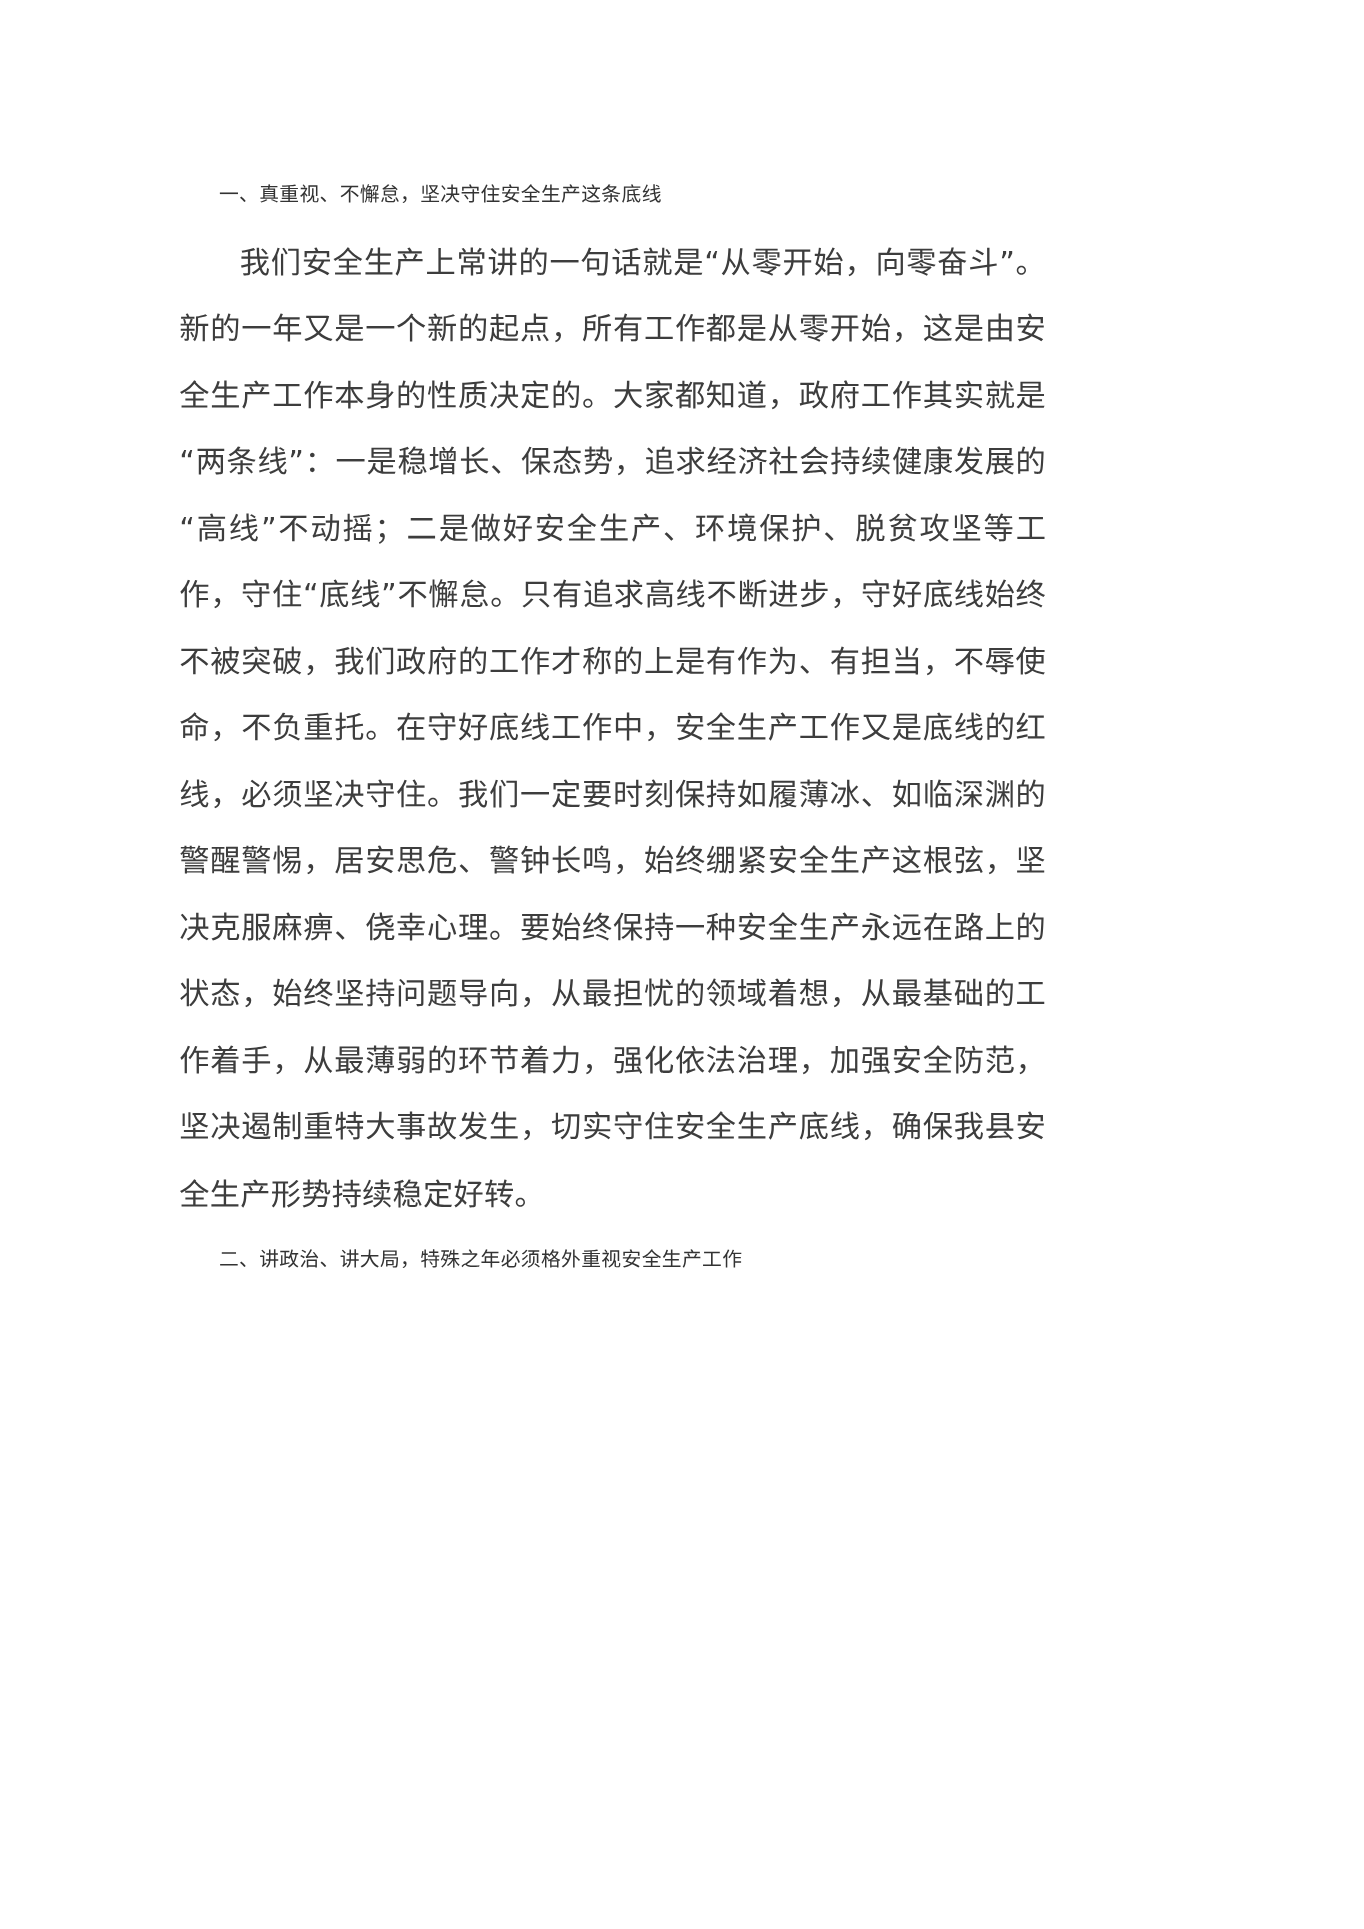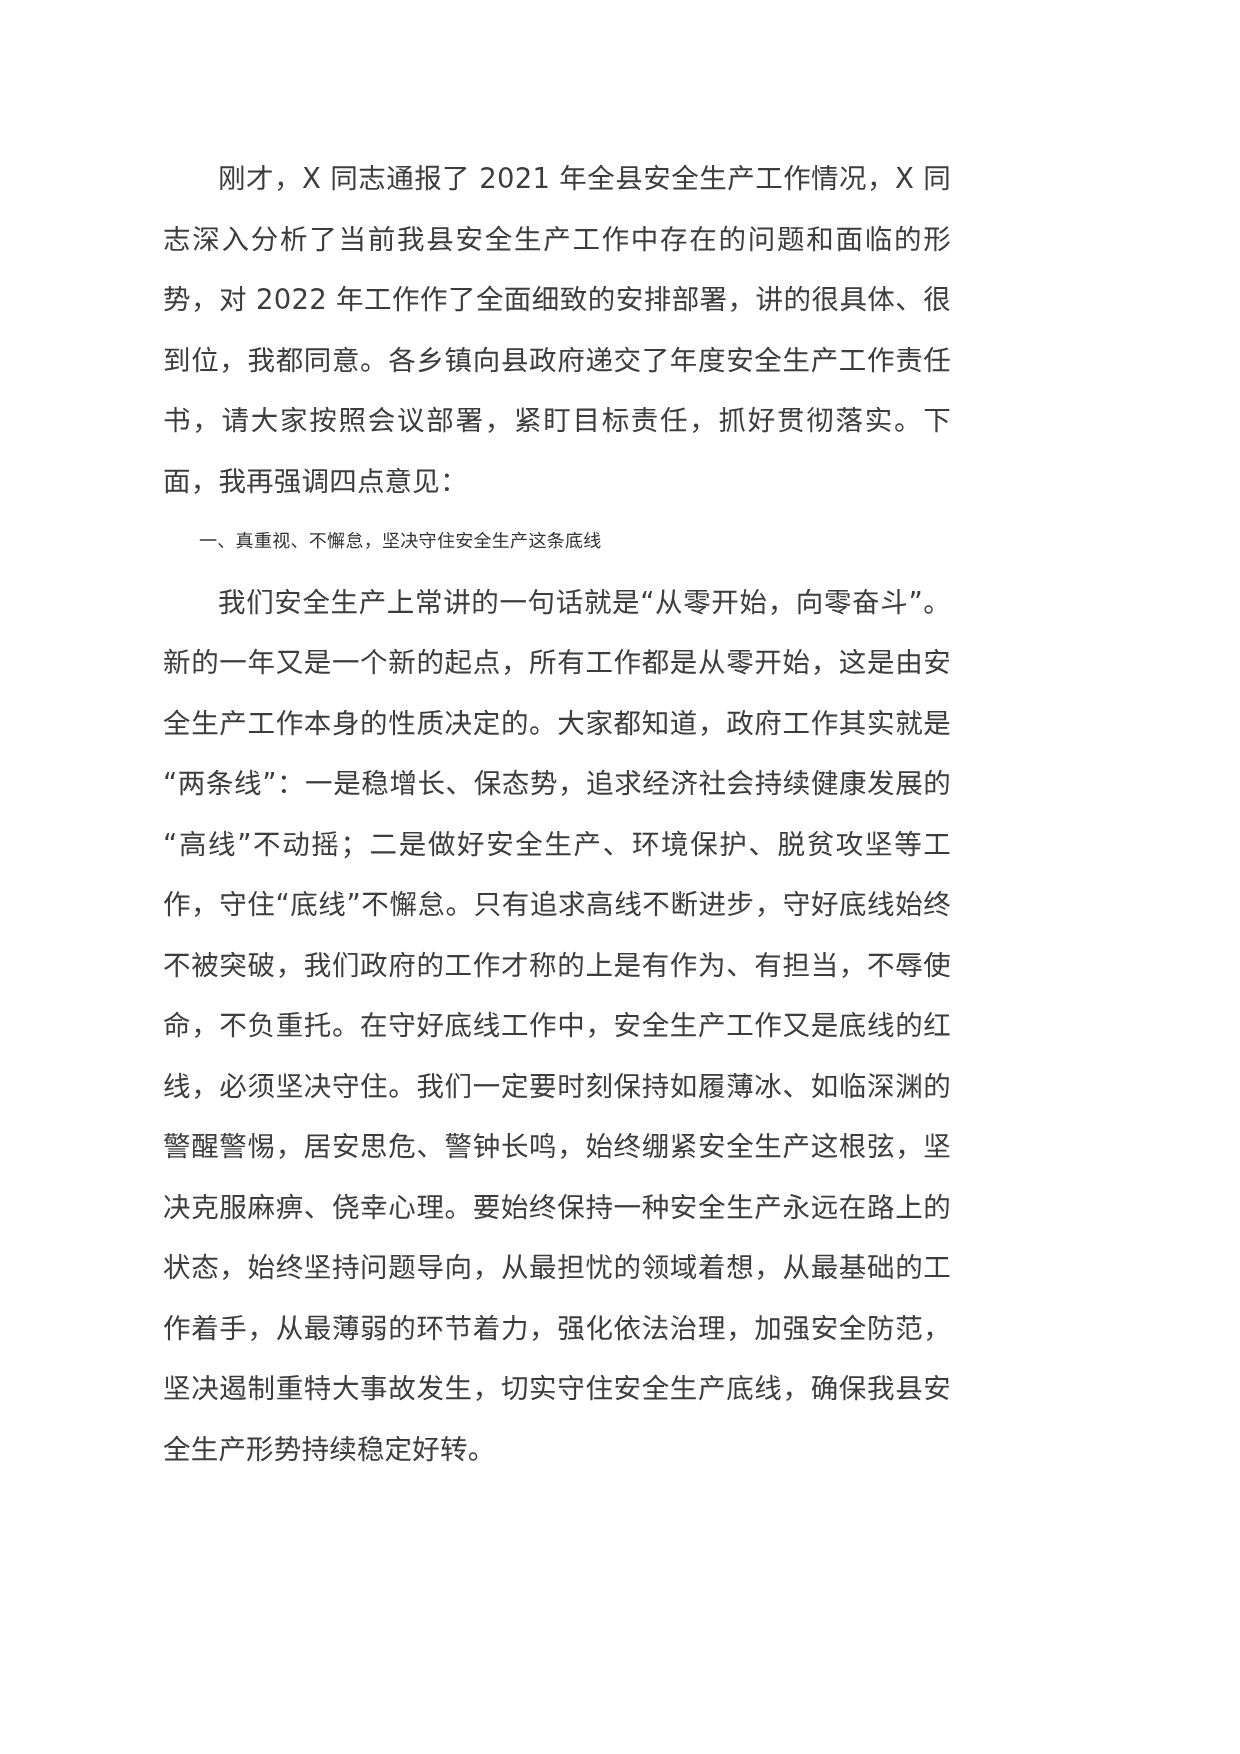--- a/index.html
+++ b/index.html
@@ -49,22 +49,22 @@
     text-align: left;
     letter-spacing: 0.3px;
   }
 </style>
 </head>
 <body>
 
 <div class="page">
   <div class="doc-body">
 
-    <p class="para">刚才，X 同志通报了 2021 年全县安全生产工作情况，X 同志深入分析了当前我县安全生产工作中存在的问题和面临的形势，对 2022 年工作作了全面细致的安排部署，讲的很具体、很到位，我都同意。各乡镇向县政府递交了年度安全生产工作责任书，请大家按照会议部署，紧盯目标责任，抓好贯彻落实。下面，我再强调四点意见：</p>
 
     <h2 class="heading">一、真重视、不懈怠，坚决守住安全生产这条底线</h2>
 
     <p class="para">我们安全生产上常讲的一句话就是“从零开始，向零奋斗”。新的一年又是一个新的起点，所有工作都是从零开始，这是由安全生产工作本身的性质决定的。大家都知道，政府工作其实就是“两条线”：一是稳增长、保态势，追求经济社会持续健康发展的“高线”不动摇；二是做好安全生产、环境保护、脱贫攻坚等工作，守住“底线”不懈怠。只有追求高线不断进步，守好底线始终不被突破，我们政府的工作才称的上是有作为、有担当，不辱使命，不负重托。在守好底线工作中，安全生产工作又是底线的红线，必须坚决守住。我们一定要时刻保持如履薄冰、如临深渊的警醒警惕，居安思危、警钟长鸣，始终绷紧安全生产这根弦，坚决克服麻痹、侥幸心理。要始终保持一种安全生产永远在路上的状态，始终坚持问题导向，从最担忧的领域着想，从最基础的工作着手，从最薄弱的环节着力，强化依法治理，加强安全防范，坚决遏制重特大事故发生，切实守住安全生产底线，确保我县安全生产形势持续稳定好转。</p>
 
+    <h2 class="heading">二、讲政治、讲大局，特殊之年必须格外重视安全生产工作</h2>
 
 
   </div>
 </div>
 
 </body></html>

